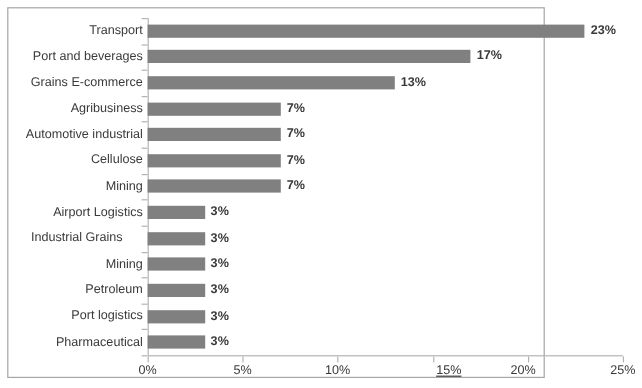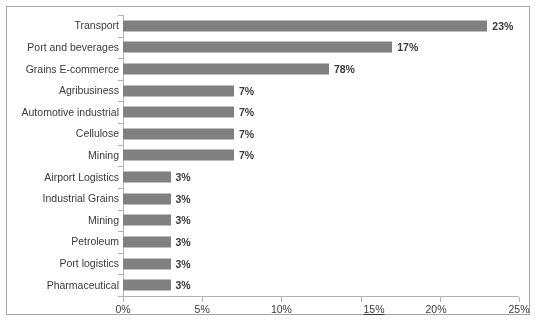--- a/index.html
+++ b/index.html
@@ -12,21 +12,21 @@
     height: 323px;
     font-family: "Liberation Sans", sans-serif;
     overflow: hidden;
   }
 
   
   #chart-frame {
     position: absolute;
     left: 6px;
     top: 6px;
-    width: 524px;
+    width: 448px;
     height: 309px;
     box-sizing: border-box;
     border: 1px solid #a6a6a6;
     background: #ffffff;
   }
 
   
   #plot-root {
     position: absolute;
     left: 0;
@@ -164,21 +164,21 @@
             <div class="bar" style="width: 269.28px; background: rgb(128, 128, 128);"></div>
             <div class="bar-value" style="left: 274.28px;">17%</div>
           </div>
         </div>
         <div class="row" style="top: 51.2308px; height: 21.6154px;">
           <div class="label-col">
             <div class="cat-label" style="top: 5.30769px;">Grains E-commerce</div>
           </div>
           <div class="bar-track">
             <div class="bar" style="width: 205.92px; background: rgb(128, 128, 128);"></div>
-            <div class="bar-value" style="left: 210.92px;">78%</div>
+            <div class="bar-value" style="left: 210.92px;">13%</div>
           </div>
         </div>
         <div class="row" style="top: 72.8462px; height: 21.6154px;">
           <div class="label-col">
             <div class="cat-label" style="top: 5.30769px;">Agribusiness</div>
           </div>
           <div class="bar-track">
             <div class="bar" style="width: 110.88px; background: rgb(128, 128, 128);"></div>
             <div class="bar-value" style="left: 115.88px;">7%</div>
           </div>
@@ -214,21 +214,21 @@
           <div class="label-col">
             <div class="cat-label" style="top: 5.30769px;">Airport Logistics</div>
           </div>
           <div class="bar-track">
             <div class="bar" style="width: 47.52px; background: rgb(128, 128, 128);"></div>
             <div class="bar-value" style="left: 52.52px;">3%</div>
           </div>
         </div>
         <div class="row" style="top: 180.923px; height: 21.6154px;">
           <div class="label-col">
-            <div class="cat-label" style="top: 5.30769px;">Industrial Grains</div>
+            <div class="cat-label" style="top: 5.30769px; text-align: center;">Industrial Grains</div>
           </div>
           <div class="bar-track">
             <div class="bar" style="width: 47.52px; background: rgb(128, 128, 128);"></div>
             <div class="bar-value" style="left: 52.52px;">3%</div>
           </div>
         </div>
         <div class="row" style="top: 202.538px; height: 21.6154px;">
           <div class="label-col">
             <div class="cat-label" style="top: 5.30769px;">Mining</div>
           </div>

